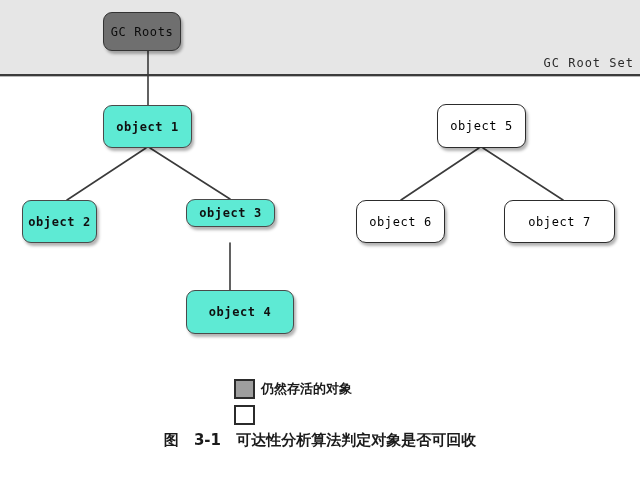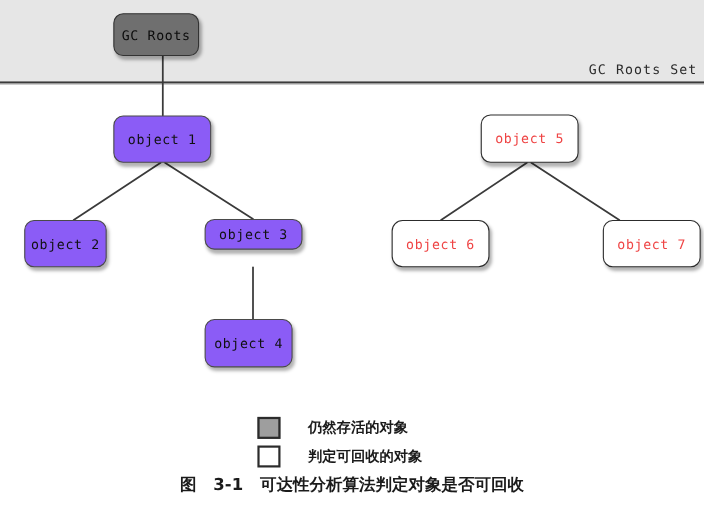--- a/index.html
+++ b/index.html
@@ -66,33 +66,34 @@
     display: flex;
     align-items: center;
     justify-content: center;
     font-family: "DejaVu Sans Mono", "Liberation Mono", monospace;
     font-size: 12px;
     letter-spacing: 0.6px;
     white-space: nowrap;
     box-shadow: 2px 3px 3px rgba(0,0,0,0.30);
   }
   .node.alive {
-    background: #8b5cf6;
+    background: #5eead4;
     border: 1.5px solid #4a4a4a;
     color: #101010;
+    font-weight: bold;
   }
   .node.root {
     background: #6f6f6f;
     border: 1.5px solid #333333;
     color: #0b0b0b;
   }
   .node.dead {
     background: #ffffff;
     border: 1.5px solid #2c2c2c;
-    color: #ef4444;
+    color: #000000;
   }
   
   #legend {
     position: absolute;
     left: 234px;
     top: 376px;
   }
   .legend-row {
     display: flex;
     align-items: center;
@@ -101,21 +102,21 @@
   .legend-swatch {
     width: 21px;
     height: 20px;
     box-sizing: border-box;
     border: 2px solid #2b2b2b;
     flex: 0 0 auto;
   }
   .legend-swatch.alive { background: #9e9e9e; }
   .legend-swatch.dead  { background: #ffffff; }
   .legend-text {
-    margin-left: 25px;
+    margin-left: 6px;
     font-family: "DejaVu Sans", sans-serif;
     font-size: 13px;
     font-weight: bold;
     color: #1b1b1b;
     white-space: nowrap;
   }
   
   #caption {
     position: absolute;
     left: 0;
@@ -131,57 +132,56 @@
   #caption .cap-num { margin: 0 10px 0 10px; }
 </style>
 </head>
 <body>
 
 <div id="stage">
 
   <div id="root-band"></div>
   <div id="root-band-rule"></div>
   <div id="root-band-rule-soft"></div>
-  <div id="root-band-label">GC Roots Set</div>
+  <div id="root-band-label">GC Root Set</div>
 
   <svg id="edges" viewBox="0 0 640 479">
     <g stroke="#3a3a3a" stroke-width="1.6" fill="none" stroke-linecap="round">
       <line x1="148" y1="50" x2="148" y2="105"></line>
       <line x1="146" y1="148" x2="67" y2="200"></line>
       <line x1="150" y1="148" x2="230" y2="199"></line>
       <line x1="230" y1="243" x2="230" y2="290"></line>
       <line x1="479" y1="148" x2="401" y2="200"></line>
       <line x1="483" y1="148" x2="563" y2="200"></line>
     </g>
   </svg>
 
   <div class="node root" style="left:103px; top:12px;  width:78px; height:39px;">GC Roots</div>
 
   <div class="node alive" style="left:103px; top:105px; width:89px; height:43px;">object 1</div>
 
   <div class="node alive" style="left:22px;  top:200px; width:75px; height:43px;">object 2</div>
 
   <div class="node alive" style="left:186px; top:199px; width:89px; height:28px;">object 3</div>
 
-  <div class="node alive" style="left:186px; top:290px; width:80px; height:44px;">object 4</div>
+  <div class="node alive" style="left:186px; top:290px; width:108px; height:44px;">object 4</div>
 
   <div class="node dead" style="left:437px; top:104px; width:89px; height:44px;">object 5</div>
 
   <div class="node dead" style="left:356px; top:200px; width:89px; height:43px;border-radius:10px;">object 6</div>
 
-  <div class="node dead" style="left:548px; top:200px; width:89px; height:43px;">object 7</div>
+  <div class="node dead" style="left:504px; top:200px; width:111px; height:43px;">object 7</div>
 
   <div id="legend">
     <div class="legend-row">
       <div class="legend-swatch alive"></div>
       <div class="legend-text">仍然存活的对象</div>
     </div>
     <div class="legend-row">
       <div class="legend-swatch dead"></div>
-      <div class="legend-text">判定可回收的对象</div>
     </div>
   </div>
 
   <div id="caption">
     <span>图</span>
     <span class="cap-num">3-1</span>
     <span>可达性分析算法判定对象是否可回收</span>
   </div>
 
 </div>

